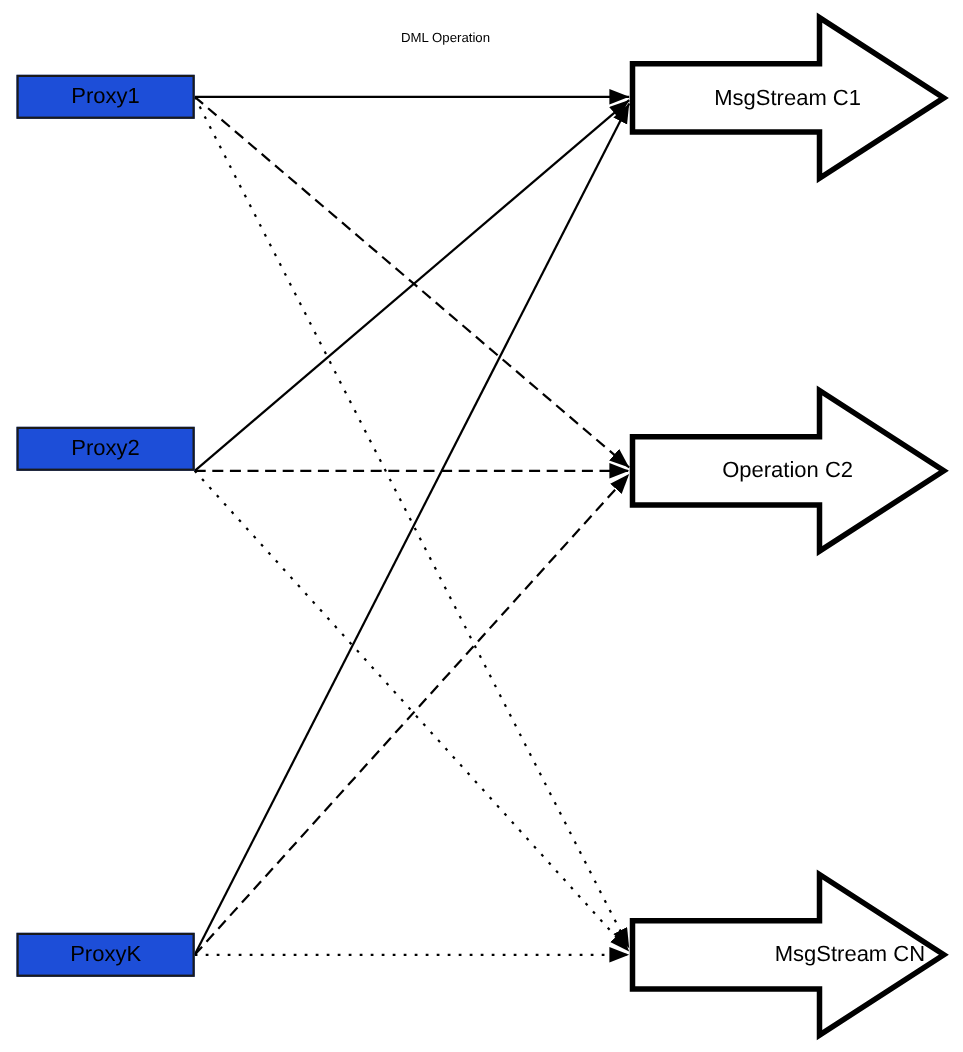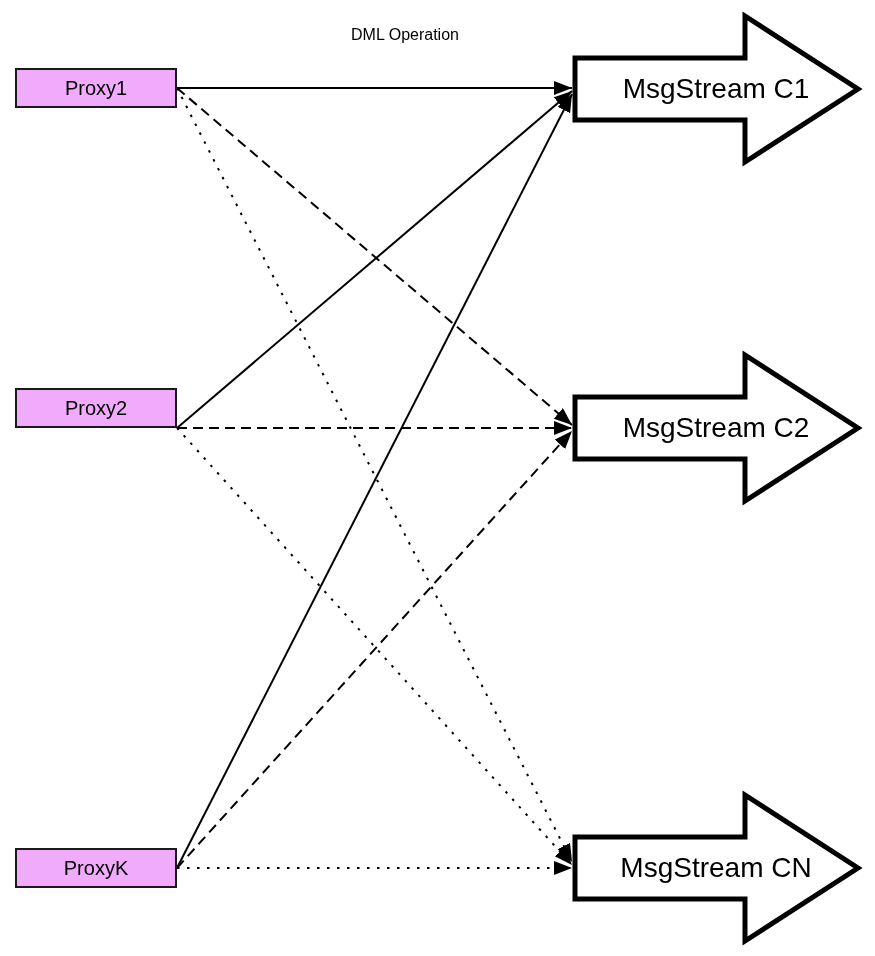--- a/index.html
+++ b/index.html
@@ -19,54 +19,54 @@
     position: absolute;
     left: 0;
     top: 0;
   }
   .top-label {
     position: absolute;
     left: 285px;
     top: 23px;
     width: 240px;
     text-align: center;
-    font-size: 16px;
+    font-size: 12px;
     line-height: 23px;
     color: #000000;
   }
   .proxy-box {
     position: absolute;
     left: 15px;
     width: 158px;
     height: 36px;
     border: 2px solid #1a1a1a;
-    background: #f0abfc;
+    background: #1d4ed8;
     display: flex;
     align-items: center;
     justify-content: center;
     font-size: 20px;
     color: #000000;
   }
   .proxy-box.p1 { top: 68px; }
   .proxy-box.p2 { top: 388px; }
   .proxy-box.pk { top: 848px; }
   .stream-label {
     position: absolute;
     left: 591px;
     width: 250px;
     height: 30px;
     line-height: 30px;
     text-align: center;
-    font-size: 28px;
+    font-size: 20px;
     color: #000000;
     pointer-events: none;
   }
   .stream-label.s1 { top: 74px; }
   .stream-label.s2 { top: 413px; }
-  .stream-label.sn { top: 853px; }
+  .stream-label.sn { top: 853px; text-align: right; }
   svg { display: block; }
   .edge {
     stroke: #000000;
     stroke-width: 2;
     fill: none;
   }
   .edge.dashed { stroke-dasharray: 10 6; }
   .edge.dotted { stroke-dasharray: 2.5 7.5; }
   .block-arrow {
     fill: #ffffff;
@@ -112,16 +112,16 @@
     <span>Proxy1</span>
   </div>
   <div class="proxy-box p2">
     <span>Proxy2</span>
   </div>
   <div class="proxy-box pk">
     <span>ProxyK</span>
   </div>
 
   <div class="stream-label s1">MsgStream C1</div>
-  <div class="stream-label s2">MsgStream C2</div>
+  <div class="stream-label s2">Operation C2</div>
   <div class="stream-label sn">MsgStream CN</div>
 
 </div>
 
 </body></html>

